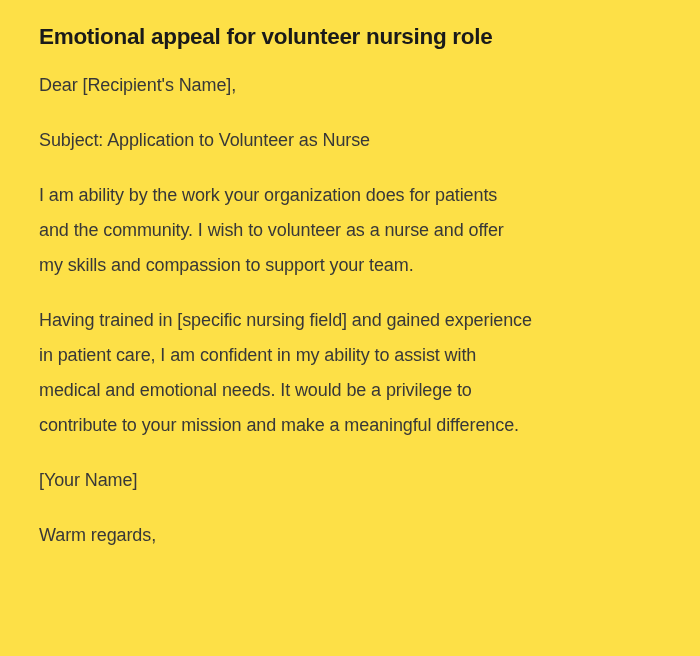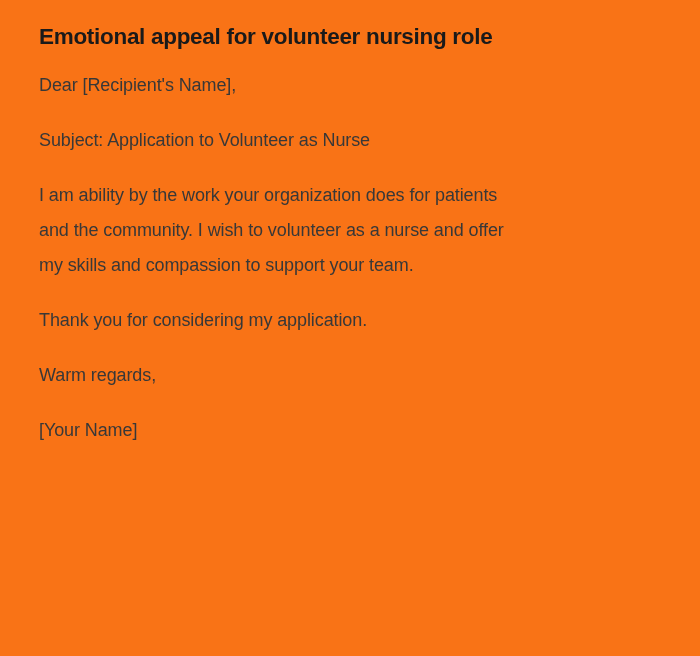--- a/index.html
+++ b/index.html
@@ -11,21 +11,21 @@
     width: 700px;
     height: 656px;
     overflow: hidden;
     font-family: "Liberation Sans", "DejaVu Sans", sans-serif;
   }
   .page {
     box-sizing: border-box;
     width: 700px;
     height: 656px;
     padding: 22px 40px 0 39px;
-    background: #f97316;
+    background: #fde047;
   }
   .doc-title {
     margin: 0 0 16px 0;
     font-size: 22.5px;
     line-height: 30px;
     font-weight: 700;
     letter-spacing: -0.3px;
     color: #1a1a1a;
   }
   .doc-text {
@@ -46,19 +46,22 @@
   <h1 class="doc-title">Emotional appeal for volunteer nursing role</h1>
 
   <p class="doc-text">Dear [Recipient's Name],</p>
 
   <p class="doc-text">Subject: Application to Volunteer as Nurse</p>
 
   <p class="doc-text">I am ability by the work your organization does for patients
 and the community. I wish to volunteer as a nurse and offer
 my skills and compassion to support your team.</p>
 
+  <p class="doc-text">Having trained in [specific nursing field] and gained experience
+in patient care, I am confident in my ability to assist with
+medical and emotional needs. It would be a privilege to
+contribute to your mission and make a meaningful difference.</p>
 
-  <p class="doc-text">Thank you for considering my application.</p>
+
+  <p class="doc-text">[Your Name]</p>
 
   <p class="doc-text">Warm regards,</p>
-
-  <p class="doc-text">[Your Name]</p>
 </main>
 
 </body></html>

